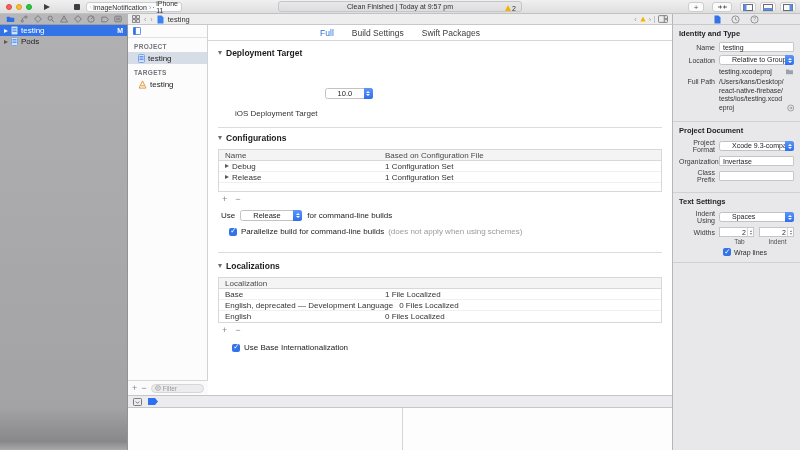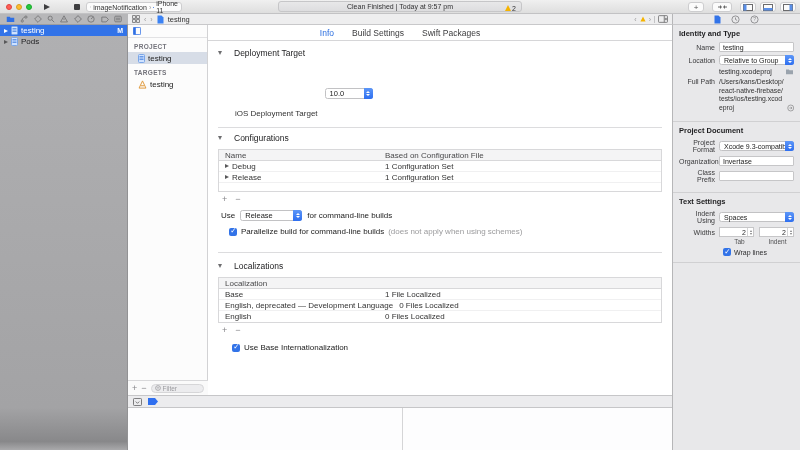--- a/index.html
+++ b/index.html
@@ -65,26 +65,26 @@
   .pm { font-size:9px; color:#86868a; line-height:9px; }
   .filter-field { flex:1; height:9px; background:#ececee; border:1px solid #d6d6d8; border-radius:4.5px;
                   display:flex; align-items:center; gap:2px; padding:0 3px; font-size:6.5px; color:#9a9a9e; }
 
   
   .content { position:absolute; left:208px; top:25px; width:464px; height:370px; background:#fff; overflow:hidden; }
   .tabbar { height:16px; border-bottom:1px solid #d6d6d8; display:flex; align-items:center; justify-content:center;
             gap:18px; font-size:8.5px; color:#3c3c3e; padding-right:80px; }
   .tab.active { color:#2c6fe0; }
   .cbody { padding:0 10px; font-size:8.5px; color:#222; }
-  .sec-head { display:flex; align-items:center; gap:12px; font-weight:normal; font-size:8.5px; color:#1d1d1f; }
+  .sec-head { display:flex; align-items:center; gap:4px; font-weight:bold; font-size:8.5px; color:#1d1d1f; }
   .dis-d { width:0; height:0; border-top:4px solid #6e6e70; border-left:2.5px solid transparent; border-right:2.5px solid transparent; flex:none; }
   .sep { border-top:1px solid #dcdcde; margin:9px 0 0 0; }
 
   .dd { height:11px; background:#fff; border:1px solid #c2c2c4; border-radius:2.5px; position:relative;
-        display:flex; align-items:center; padding-left:4px; font-size:7.5px; color:#222; }
+        display:flex; padding-left:12px; font-size:7.5px; color:#222; }
   .dd-step { position:absolute; right:-1px; top:-1px; bottom:-1px; width:9px;
              background:linear-gradient(#5c96f8,#2e6ff0); border-radius:0 2.5px 2.5px 0;
              display:flex; flex-direction:column; align-items:center; justify-content:center; gap:1px; }
   .tri-u { width:0; height:0; border-left:2px solid transparent; border-right:2px solid transparent; border-bottom:2.5px solid #fff; }
   .tri-d { width:0; height:0; border-left:2px solid transparent; border-right:2px solid transparent; border-top:2.5px solid #fff; }
 
   .tbl { border:1px solid #d8d8da; font-size:8px; color:#333; margin-top:6px; }
   .tbl-hd { display:flex; background:#f4f4f5; border-bottom:1px solid #d8d8da; height:11px; align-items:center; color:#49494b; }
   .tbl-row { display:flex; height:11px; align-items:center; border-bottom:1px solid #f0f0f1; }
   .tbl-row:last-child { border-bottom:none; }
@@ -323,21 +323,21 @@
           <circle cx="4" cy="4" r="3.2" fill="none" stroke="#9a9a9e"></circle>
             <path d="M2.5 3.2 h3 M3.1 4.4 h1.8 M3.7 5.6 h0.6" stroke="#9a9a9e" stroke-width="0.7"></path>
         </svg>
         <span>Filter</span>
       </div>
     </div>
   </div>
 
   <div class="content">
     <div class="tabbar">
-      <span class="tab active">Info</span>
+      <span class="tab active">Full</span>
       <span class="tab">Build Settings</span>
       <span class="tab">Swift Packages</span>
     </div>
 
     <div class="cbody">
 
       <div class="sec-head" style="margin-top:7px;">
         <div class="dis-d"></div>
         <span>Deployment Target</span>
       </div>

